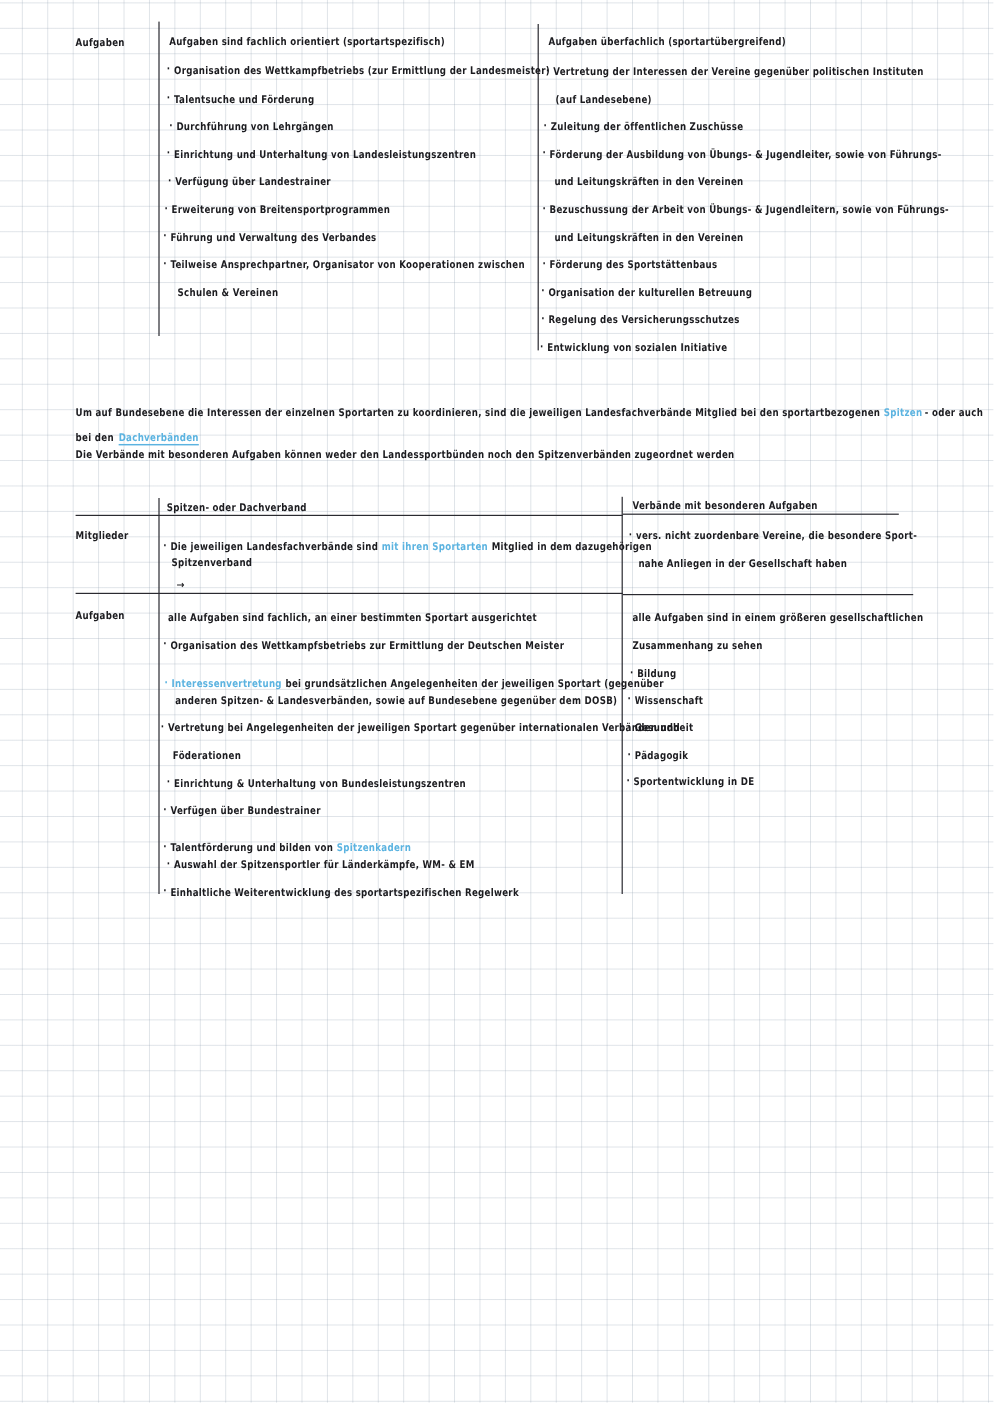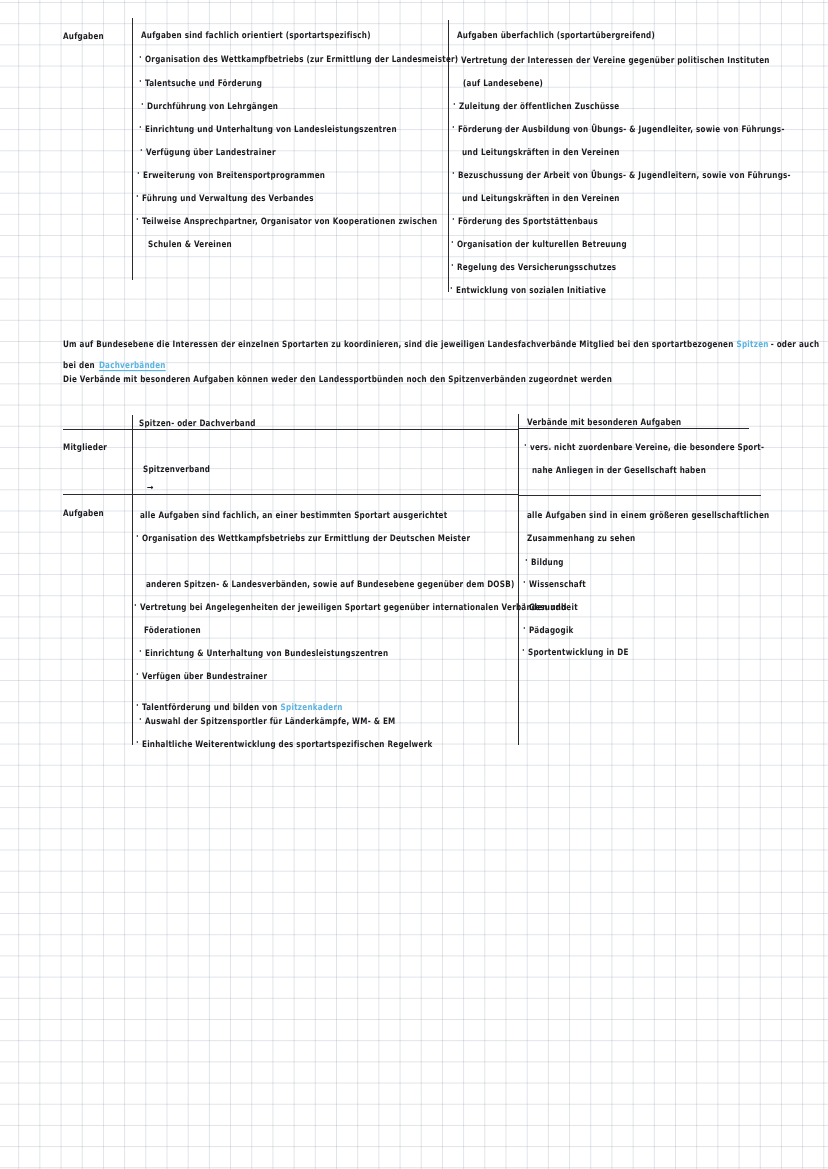--- a/index.html
+++ b/index.html
@@ -105,35 +105,41 @@
   <div class="hline" style="left:519px;top:495px;width:242px;"></div>
 
   <div class="vline" style="left:132px;top:415px;height:330px;"></div>
   <div class="vline" style="left:518px;top:414px;height:331px;"></div>
 
   <div class="hw" style="left:139px;top:419px;">Spitzen- oder Dachverband</div>
   <div class="hw" style="left:527px;top:418px;">Verbände mit besonderen Aufgaben</div>
 
   <div class="hw" style="left:63px;top:443px;">Mitglieder</div>
 
+  <div style="position:absolute;left:142px;top:443px;">
+    <span class="hw bullet" style="position:relative;display:inline-block;">Die jeweiligen Landesfachverbände sind</span><span class="hw blue" style="position:relative;display:inline-block;margin-left:3px;">mit ihren Sportarten</span><span class="hw" style="position:relative;display:inline-block;margin-left:3px;">Mitglied in dem dazugehörigen</span>
+  </div>
 
   <div class="hw" style="left:143px;top:465px;">Spitzenverband</div>
 
   <div class="arrow" style="position:absolute;left:147px;top:483px;">→</div>
 
 
   <div class="hw bullet" style="left:530px;top:443px;">vers. nicht zuordenbare Vereine, die besondere Sport-</div>
   <div class="hw" style="left:532px;top:466px;">nahe Anliegen in der Gesellschaft haben</div>
 
   <div class="hw" style="left:63px;top:509px;">Aufgaben</div>
 
   <div class="hw" style="left:140px;top:511px;">alle Aufgaben sind fachlich, an einer bestimmten Sportart ausgerichtet</div>
 
   <div class="hw bullet" style="left:142px;top:534px;">Organisation des Wettkampfsbetriebs zur Ermittlung der Deutschen Meister</div>
 
+  <div style="position:absolute;left:143px;top:557px;">
+    <span class="hw bullet blue" style="position:relative;display:inline-block;">Interessenvertretung</span><span class="hw" style="position:relative;display:inline-block;margin-left:3px;">bei grundsätzlichen Angelegenheiten der jeweiligen Sportart (gegenüber</span>
+  </div>
 
   <div class="hw" style="left:146px;top:580px;">anderen Spitzen- &amp; Landesverbänden, sowie auf Bundesebene gegenüber dem DOSB)</div>
 
   <div class="hw bullet" style="left:140px;top:603px;">Vertretung bei Angelegenheiten der jeweiligen Sportart gegenüber internationalen Verbänden und</div>
 
   <div class="hw" style="left:144px;top:626px;">Föderationen</div>
 
   <div class="hw bullet" style="left:145px;top:649px;">Einrichtung &amp; Unterhaltung von Bundesleistungszentren</div>
 
   <div class="hw bullet" style="left:142px;top:672px;">Verfügen über Bundestrainer</div>

